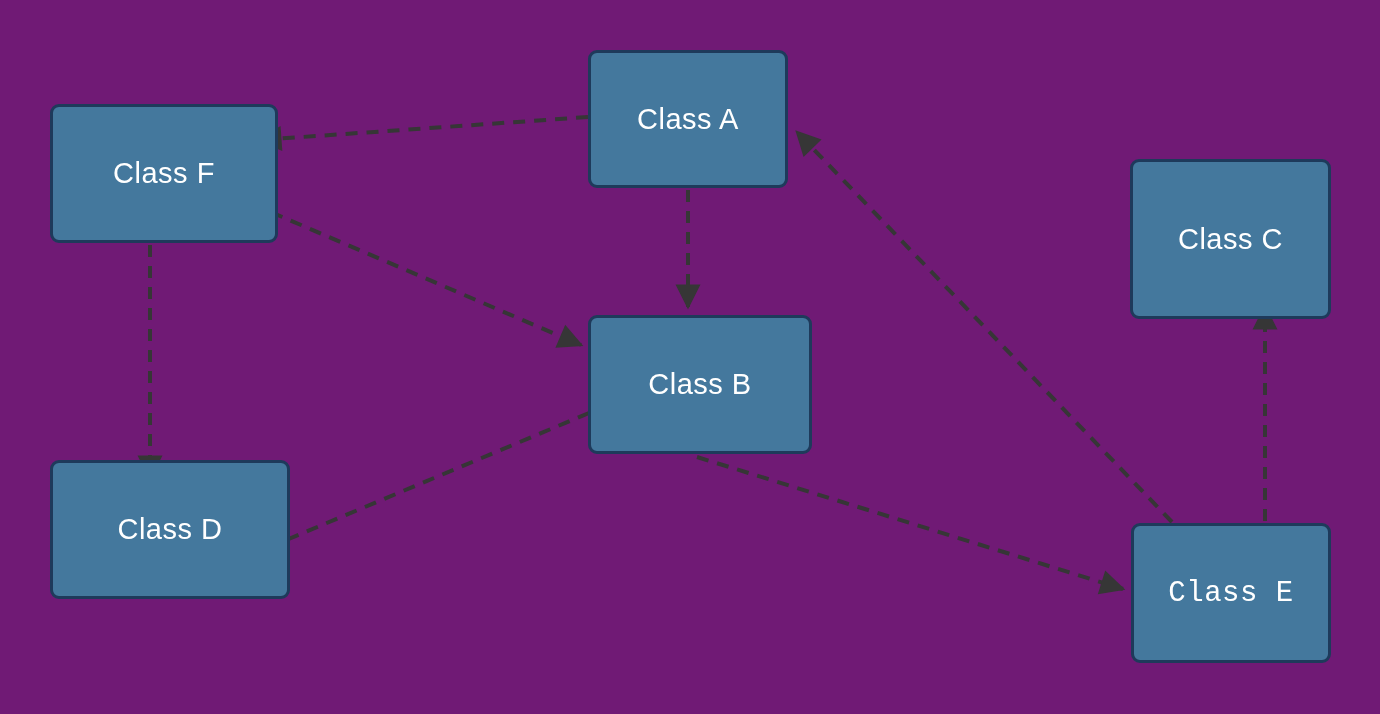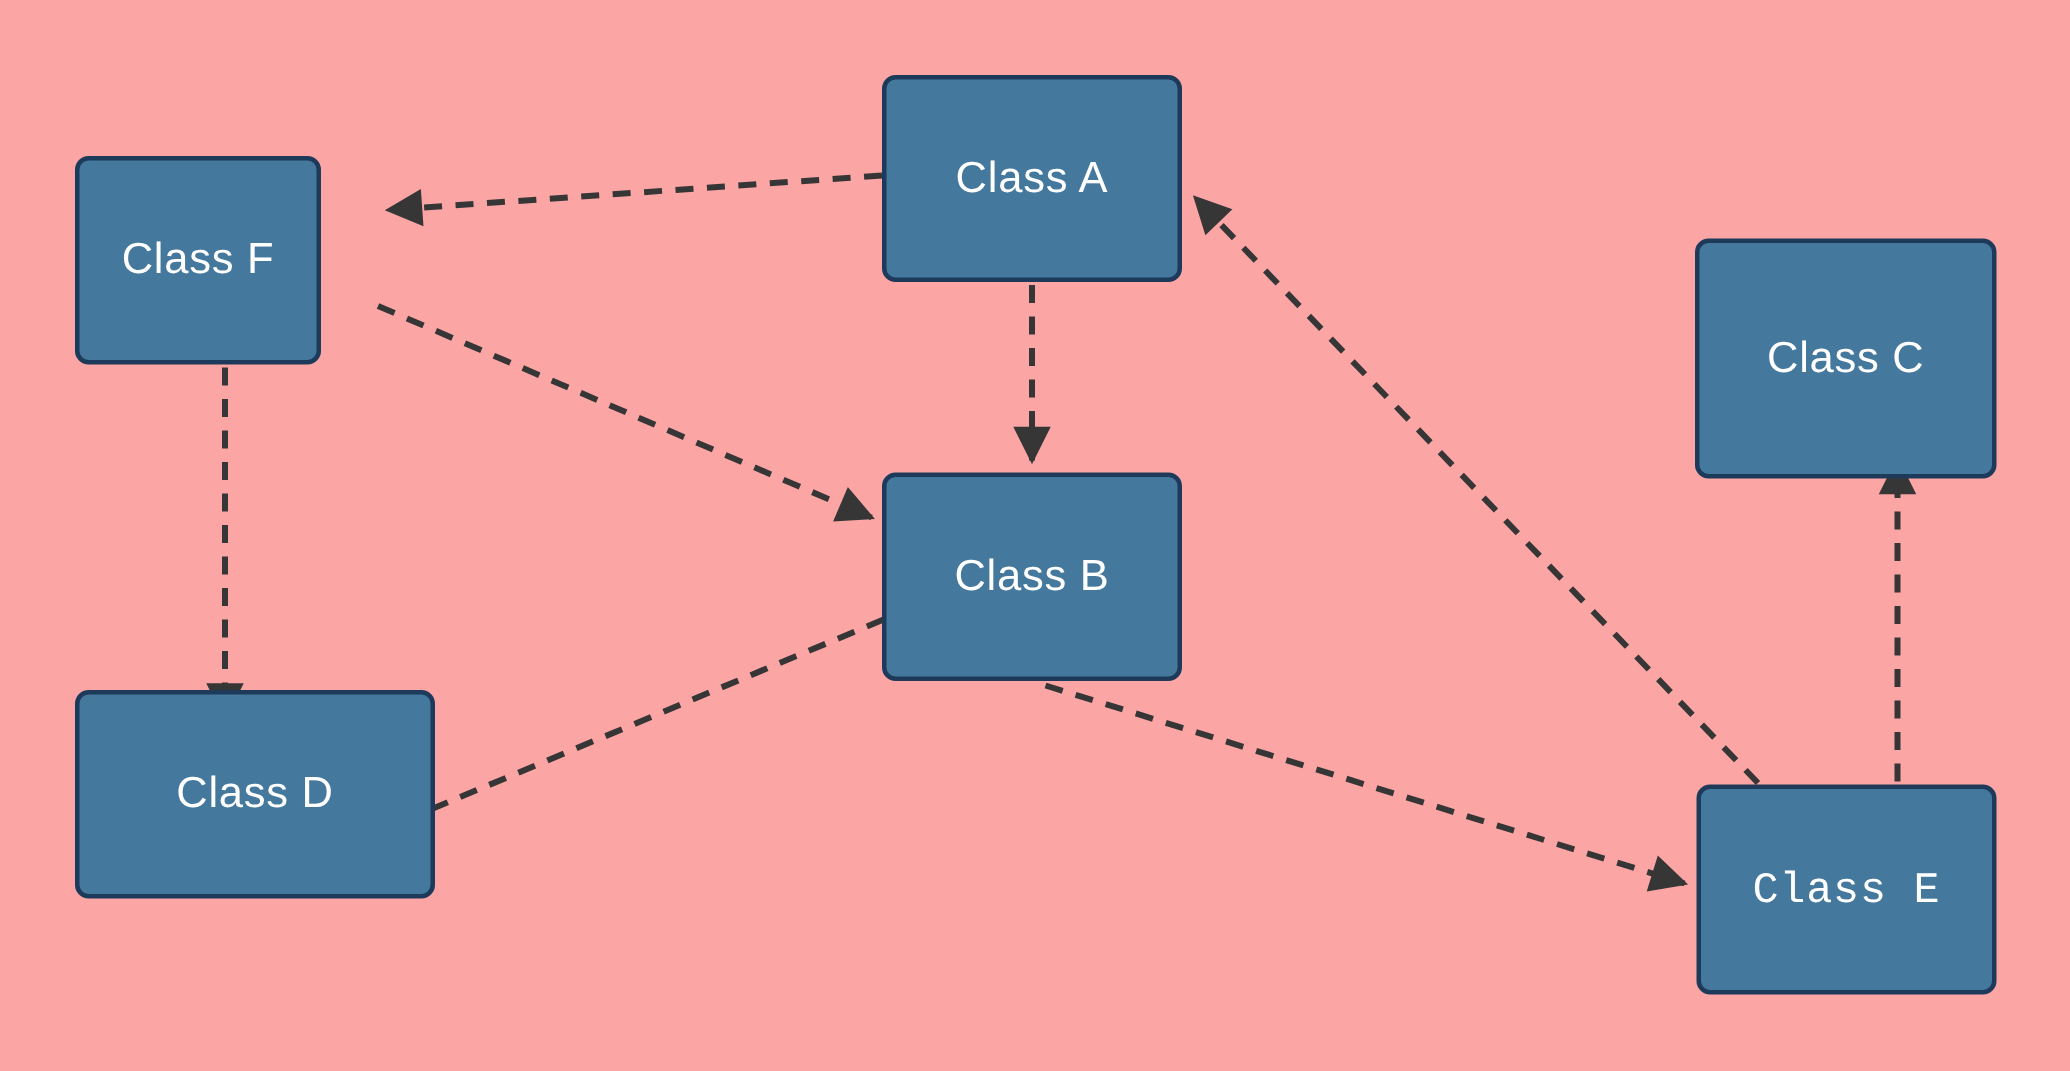--- a/index.html
+++ b/index.html
@@ -33,21 +33,21 @@
   .node-label {
     font-size: 29px;
     font-weight: 400;
     letter-spacing: 0.5px;
     user-select: none;
   }
 </style>
 </head>
 <body>
 
-<div id="canvas" style="background: #fca5a5;">
+<div id="canvas" style="background: #701a75;">
 
   <svg id="edge-svg" viewBox="0 0 1380 714" xmlns="http://www.w3.org/2000/svg">
     <defs>
       <marker id="arrowhead" viewBox="0 0 12 12" refX="10" refY="6" markerWidth="7.5" markerHeight="7.5" markerUnits="strokeWidth" orient="auto">
         <path id="arrowhead-path" d="M1,1 L11,6 L1,11 Z" fill="#363636"></path>
       </marker>
     </defs>
   <line x1="588" y1="117" x2="259" y2="140" stroke="#363636" stroke-width="4" stroke-dasharray="12 9" marker-end="url(#arrowhead)"></line>
       <line x1="688" y1="190" x2="688" y2="307" stroke="#363636" stroke-width="4" stroke-dasharray="12 9" marker-end="url(#arrowhead)"></line>
       <line x1="252" y1="204" x2="581" y2="345" stroke="#363636" stroke-width="4" stroke-dasharray="12 9" marker-end="url(#arrowhead)"></line>
@@ -55,29 +55,29 @@
       <line x1="589" y1="413" x2="260" y2="551" stroke="#363636" stroke-width="4" stroke-dasharray="12 9" marker-end="url(#arrowhead)"></line>
       <line x1="697" y1="457" x2="1123" y2="589" stroke="#363636" stroke-width="4" stroke-dasharray="12 9" marker-end="url(#arrowhead)"></line>
       <line x1="1172" y1="522" x2="797" y2="132" stroke="#363636" stroke-width="4" stroke-dasharray="12 9" marker-end="url(#arrowhead)"></line>
       <line x1="1265" y1="521" x2="1265" y2="307" stroke="#363636" stroke-width="4" stroke-dasharray="12 9" marker-end="url(#arrowhead)"></line>
     </svg>
 
   <div class="node" style="left: 588px; top: 50px; width: 200px; height: 138px; background: rgb(68, 120, 157); border-color: rgb(30, 58, 91); color: rgb(255, 255, 255);">
     <span class="node-label">Class A</span>
   </div>
 
-  <div class="node" style="left: 50px; top: 104px; width: 164px; height: 139px; background: rgb(68, 120, 157); border-color: rgb(30, 58, 91); color: rgb(255, 255, 255);">
+  <div class="node" style="left: 50px; top: 104px; width: 228px; height: 139px; background: rgb(68, 120, 157); border-color: rgb(30, 58, 91); color: rgb(255, 255, 255);">
     <span class="node-label">Class F</span>
   </div>
 
   <div class="node" style="left: 1130px; top: 159px; width: 201px; height: 160px; background: rgb(68, 120, 157); border-color: rgb(30, 58, 91); color: rgb(255, 255, 255);">
     <span class="node-label">Class C</span>
   </div>
 
-  <div class="node" style="left: 588px; top: 315px; width: 200px; height: 139px; background: rgb(68, 120, 157); border-color: rgb(30, 58, 91); color: rgb(255, 255, 255);">
+  <div class="node" style="left: 588px; top: 315px; width: 224px; height: 139px; background: rgb(68, 120, 157); border-color: rgb(30, 58, 91); color: rgb(255, 255, 255);">
     <span class="node-label">Class B</span>
   </div>
 
   <div class="node" style="left: 50px; top: 460px; width: 240px; height: 139px; background: rgb(68, 120, 157); border-color: rgb(30, 58, 91); color: rgb(255, 255, 255);">
     <span class="node-label">Class D</span>
   </div>
 
   <div class="node" style="left: 1131px; top: 523px; width: 200px; height: 140px; background: rgb(68, 120, 157); border-color: rgb(30, 58, 91); color: rgb(255, 255, 255); font-family: Liberation Mono, monospace;">
     <span class="node-label">Class E</span>
   </div>

